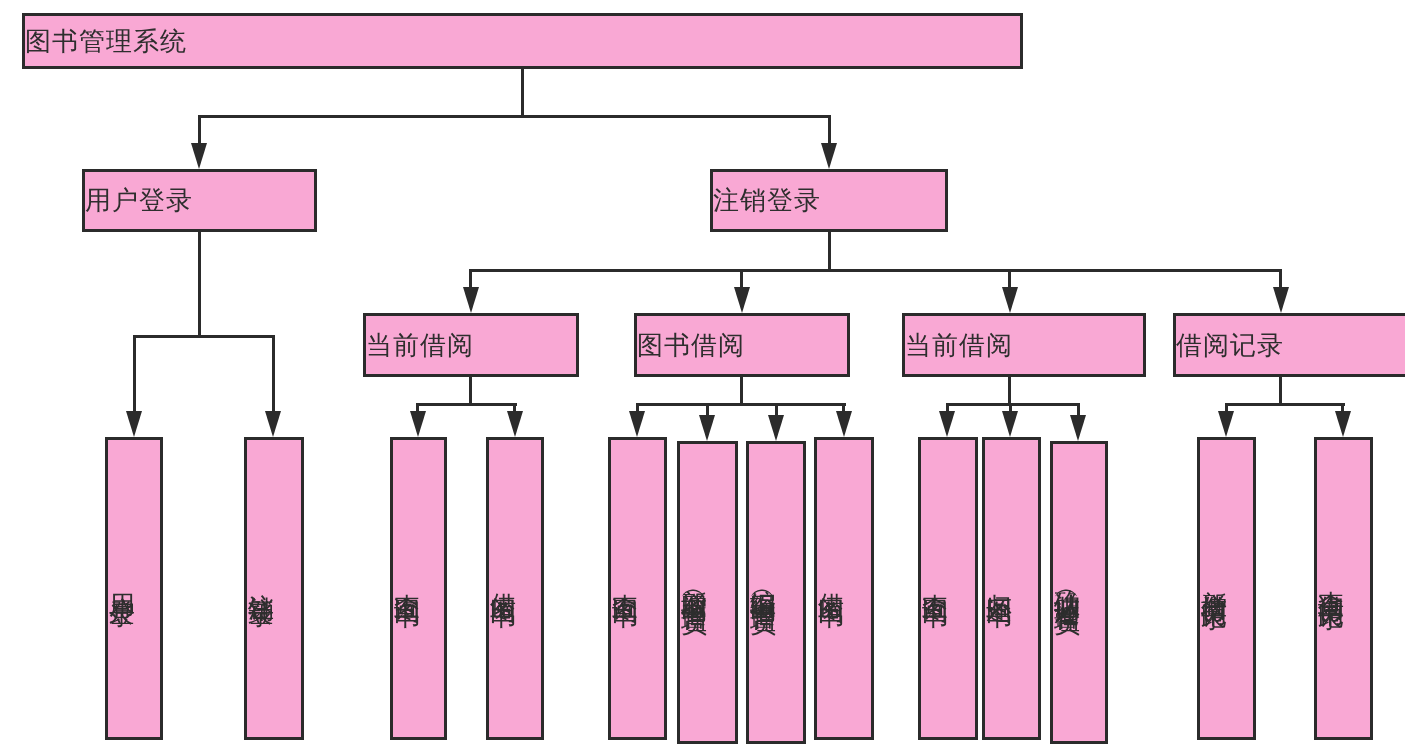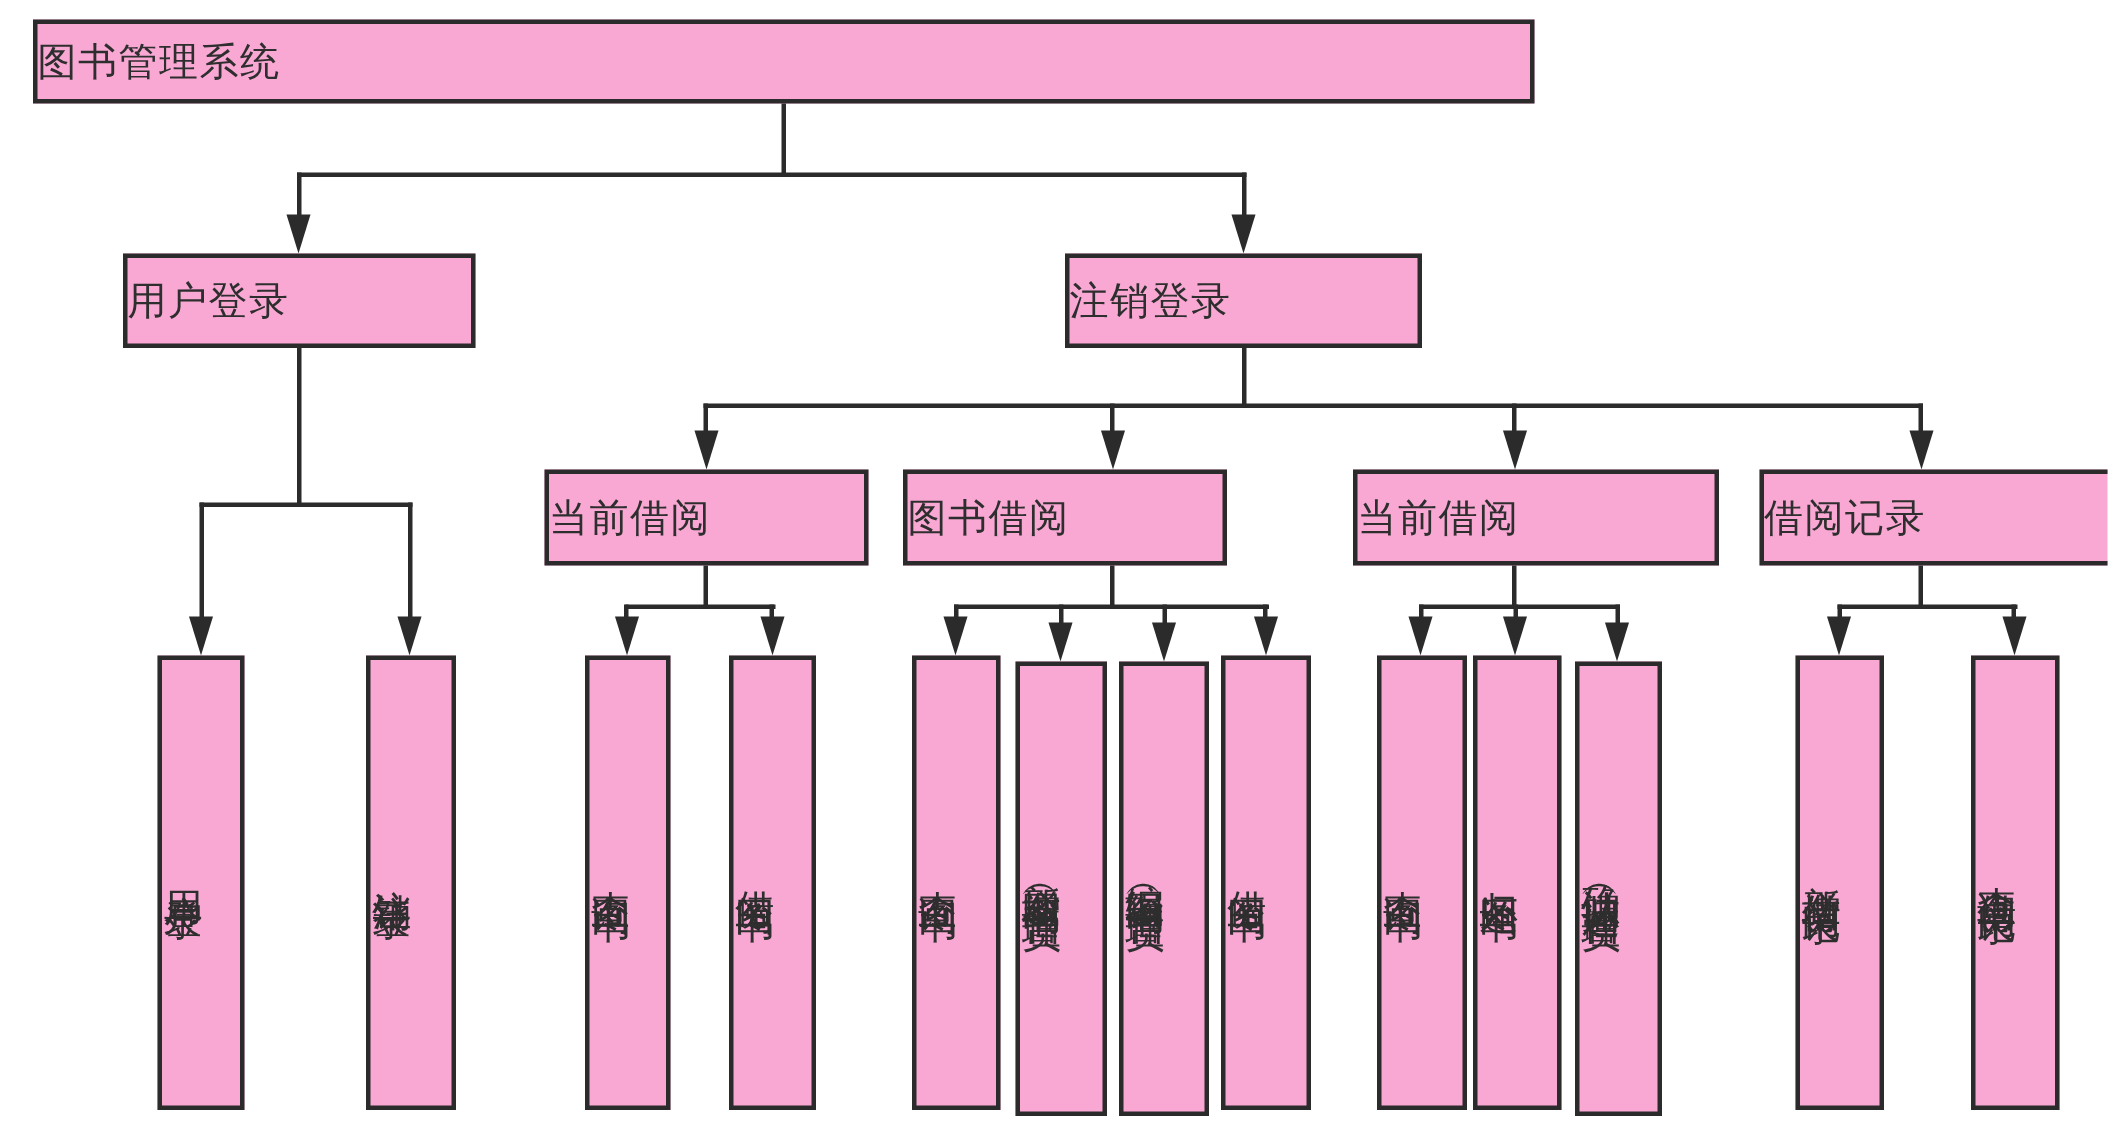--- a/index.html
+++ b/index.html
@@ -53,21 +53,21 @@
   <div class="node" style="left:82px;top:169px;width:235px;height:63px">
     <span class="hlabel">用户登录</span>
   </div>
   <div class="node" style="left:710px;top:169px;width:238px;height:63px">
     <span class="hlabel">注销登录</span>
   </div>
 
   <div class="node" style="left:363px;top:313px;width:216px;height:64px">
     <span class="hlabel">当前借阅</span>
   </div>
-  <div class="node" style="left:602px;top:313px;width:216px;height:64px">
+  <div class="node" style="left:634px;top:313px;width:216px;height:64px">
     <span class="hlabel">图书借阅</span>
   </div>
   <div class="node" style="left:902px;top:313px;width:244px;height:64px">
     <span class="hlabel">当前借阅</span>
   </div>
   <div class="node" style="left:1173px;top:313px;width:240px;height:64px">
     <span class="hlabel">借阅记录</span>
   </div>
 
   <div class="node leaf" style="left:105px;top:437px;width:58px;height:303px">

